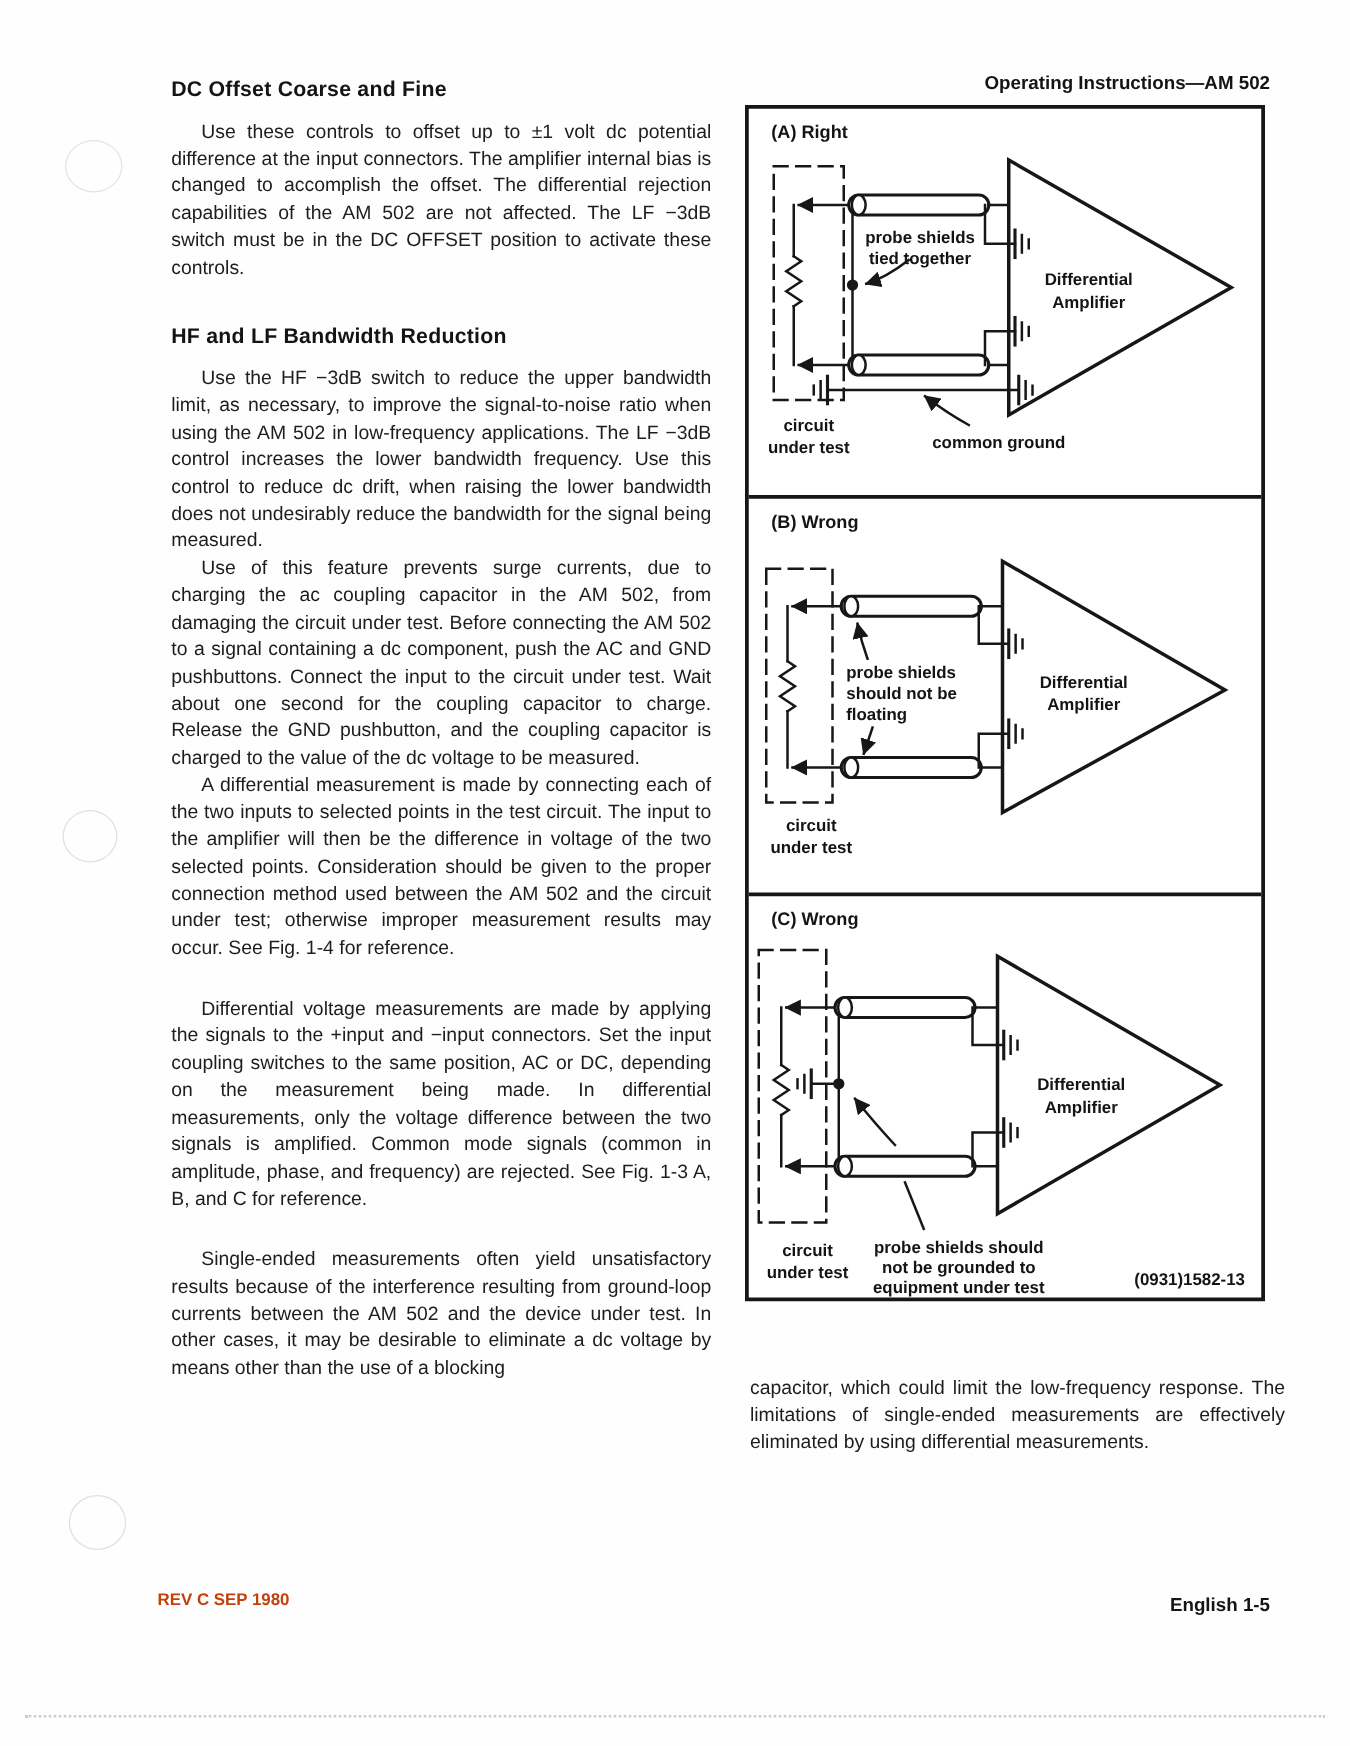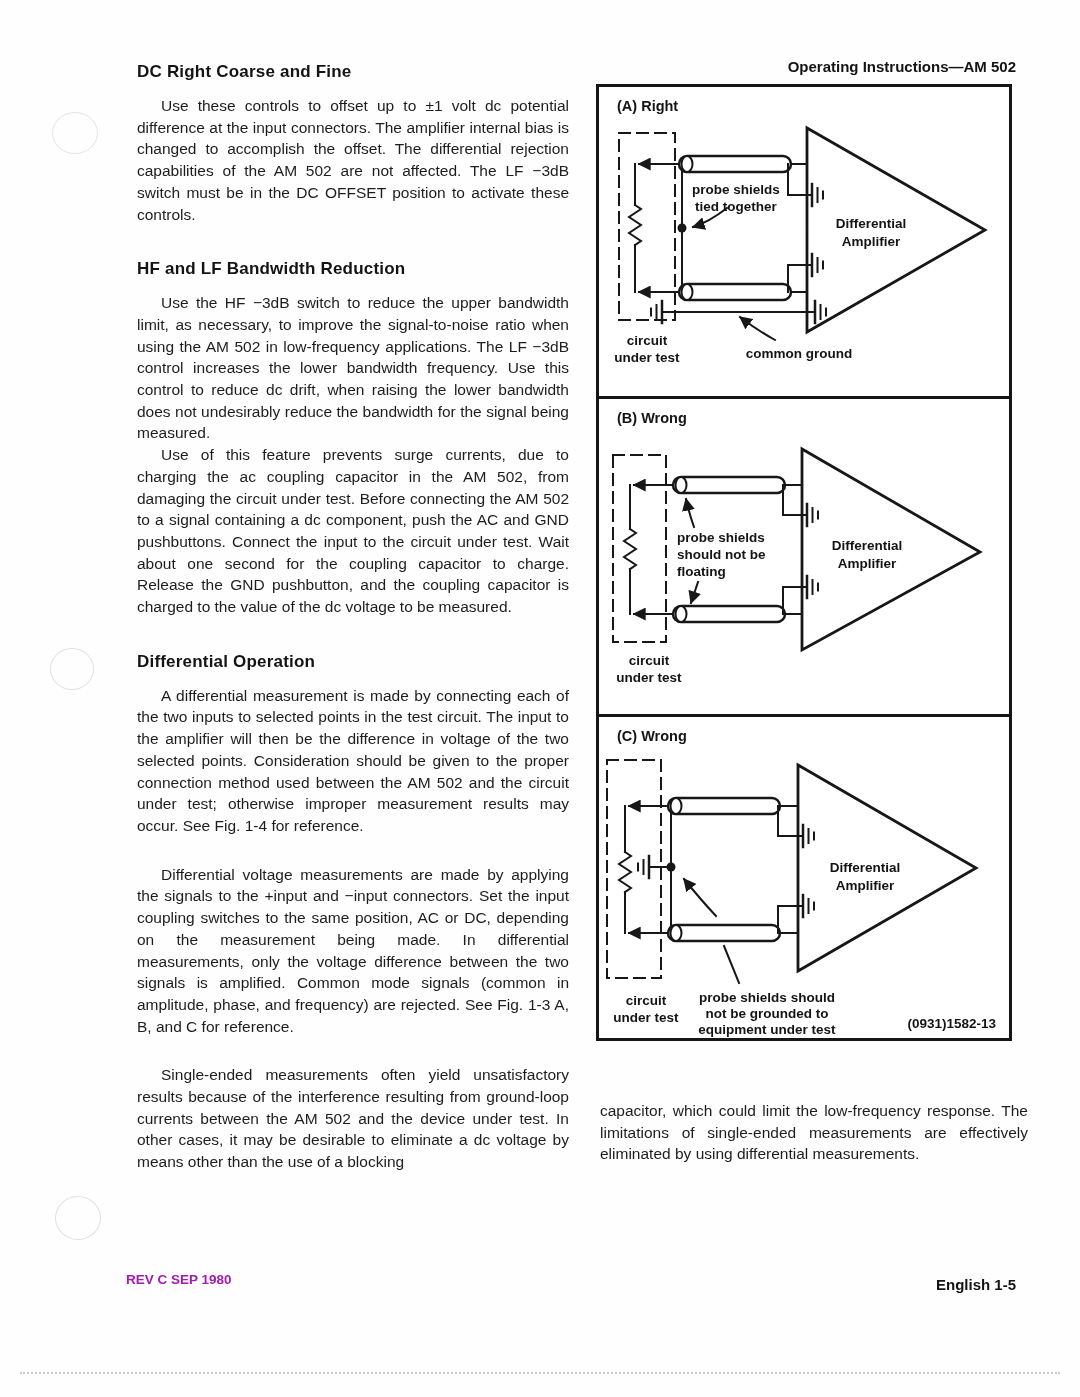--- a/index.html
+++ b/index.html
@@ -15,21 +15,21 @@
     margin:34px 0 13px 0; color:#141414;
   }
   .left-col section:first-child h2 { margin-top:0; }
   .left-col p {
     font-size:15.5px; line-height:21.7px; text-align:justify;
     text-indent:24px; margin:0; color:#1d1d1d;
   }
   .left-col p + p { margin-top:27px; }
   
   .hdr { position:absolute; top:38px; right:64px; font-size:15px; font-weight:700; color:#141414;margin-top:20px; }
-  .foot-l { position:absolute; left:126px; top:1272px; font-size:13.5px; font-weight:600; color:#a21caf; }
+  .foot-l { position:absolute; left:126px; top:1272px; font-size:13.5px; font-weight:600; color:#c2410c; }
   .foot-r { position:absolute; right:64px; top:1276px; font-size:15px; font-weight:700; color:#141414; }
   
   .figure {
     position:absolute; left:596px; top:84px; width:416px; height:957px;
     border:3px solid #161616; background:#fff; box-sizing:border-box;text-align:center;
   }
   .panel { position:relative; width:100%; box-sizing:border-box; }
   .panel-a { height:309px; }
   .panel-b { height:318px; border-top:3px solid #161616; }
   .panel-c { height:324px; border-top:3px solid #161616; }
@@ -62,32 +62,31 @@
 </style>
 </head>
 <body>
 
 <div class="page">
 
   <div class="hdr">Operating Instructions—AM 502</div>
 
   <div class="left-col">
     <section>
-      <h2>DC Right Coarse and Fine</h2>
+      <h2>DC Offset Coarse and Fine</h2>
       <p>Use these controls to offset up to ±1 volt dc potential difference at the input connectors. The amplifier internal bias is changed to accomplish the offset. The differential rejection capabilities of the AM 502 are not affected. The LF −3dB switch must be in the DC OFFSET position to activate these controls.</p>
     </section>
     <section>
       <h2>HF and LF Bandwidth Reduction</h2>
       <p>Use the HF −3dB switch to reduce the upper bandwidth limit, as necessary, to improve the signal-to-noise ratio when using the AM 502 in low-frequency applications. The LF −3dB control increases the lower bandwidth frequency. Use this control to reduce dc drift, when raising the lower bandwidth does not undesirably reduce the bandwidth for the signal being measured.</p>
     </section>
     <section>
       <p>Use of this feature prevents surge currents, due to charging the ac coupling capacitor in the AM 502, from damaging the circuit under test. Before connecting the AM 502 to a signal containing a dc component, push the AC and GND pushbuttons. Connect the input to the circuit under test. Wait about one second for the coupling capacitor to charge. Release the GND pushbutton, and the coupling capacitor is charged to the value of the dc voltage to be measured.</p>
     </section>
     <section>
-      <h2>Differential Operation</h2>
       <p>A differential measurement is made by connecting each of the two inputs to selected points in the test circuit. The input to the amplifier will then be the difference in voltage of the two selected points. Consideration should be given to the proper connection method used between the AM 502 and the circuit under test; otherwise improper measurement results may occur. See Fig. 1-4 for reference.</p>
       <p>Differential voltage measurements are made by applying the signals to the +input and −input connectors. Set the input coupling switches to the same position, AC or DC, depending on the measurement being made. In differential measurements, only the voltage difference between the two signals is amplified. Common mode signals (common in amplitude, phase, and frequency) are rejected. See Fig. 1-3 A, B, and C for reference.</p>
       <p>Single-ended measurements often yield unsatisfactory results because of the interference resulting from ground-loop currents between the AM 502 and the device under test. In other cases, it may be desirable to eliminate a dc voltage by means other than the use of a blocking</p>
     </section>
   </div>
 
   <div class="figure">
 
     <div class="panel panel-a">
       <div class="plabel">(A) Right</div>

